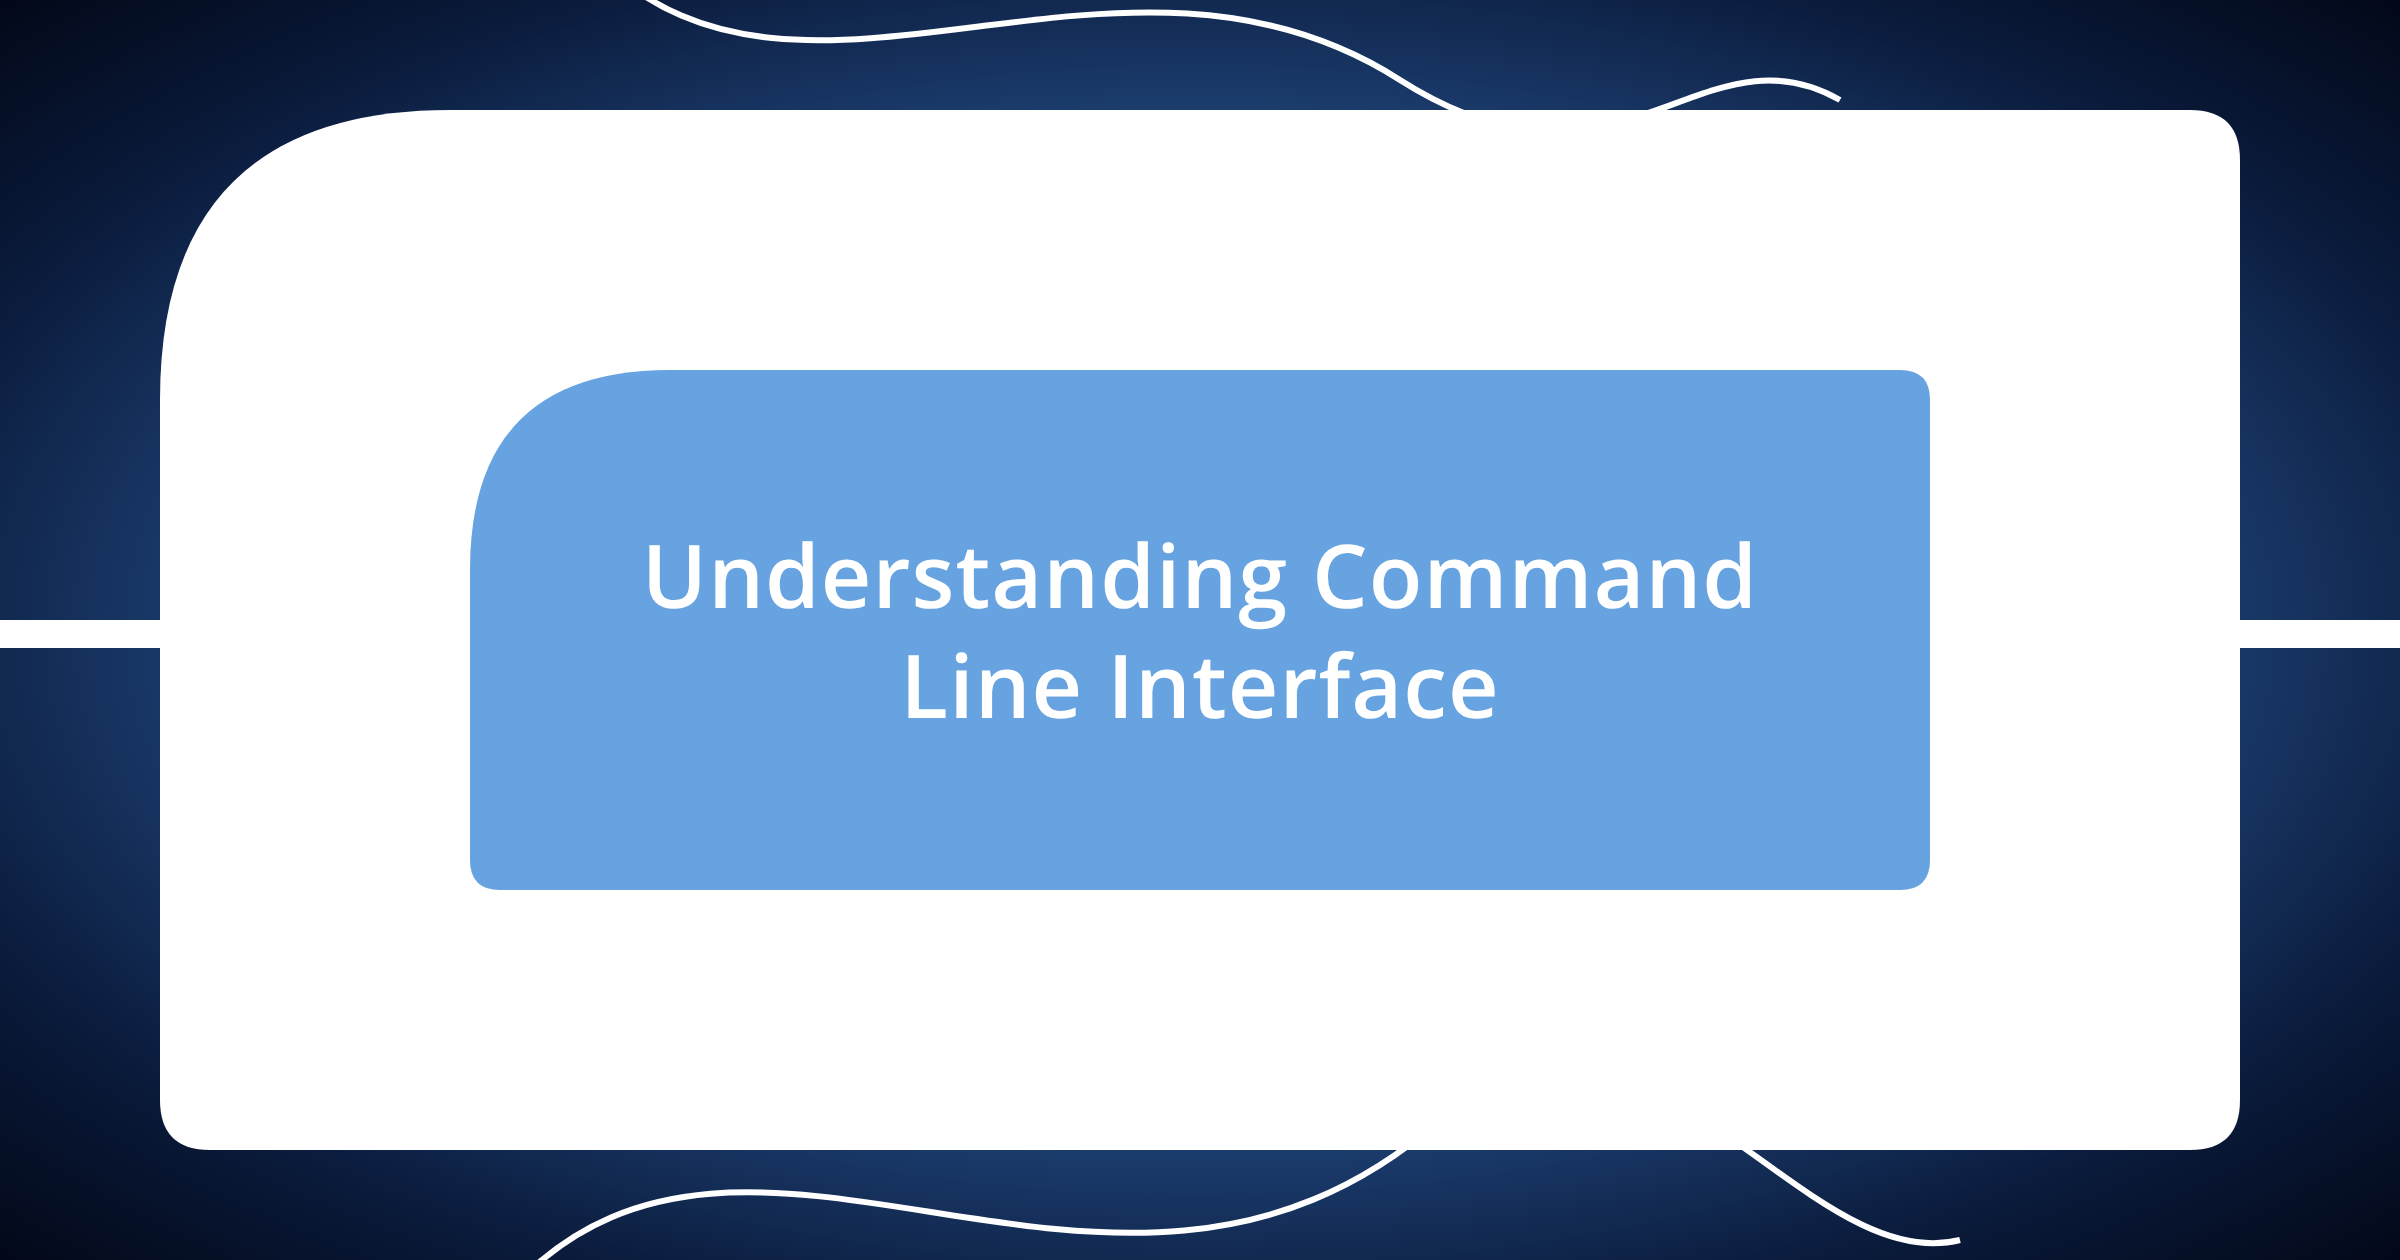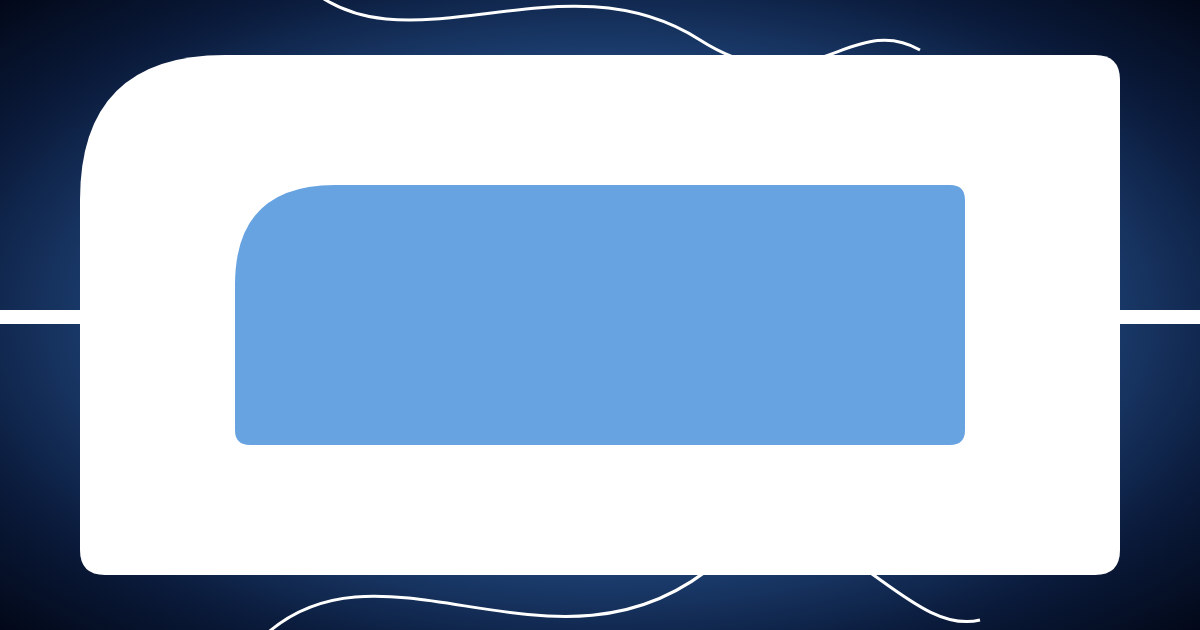--- a/index.html
+++ b/index.html
@@ -82,14 +82,17 @@
              L 250 445
              Q 235 445 235 430
              Z" fill="#66a3e0"></path>
   </svg>
 
   <svg class="curve" style="left:0;top:0;width:1200px;height:630px" viewBox="0 0 1200 630">
     <path d="M 300 -20 C 400 80, 560 -50, 700 40 C 810 110, 850 10, 920 50" stroke="#ffffff" stroke-width="3" fill="none"></path>
     <path d="M 260 640 C 380 520, 560 700, 720 560 C 820 470, 900 640, 980 620" stroke="#ffffff" stroke-width="3" fill="none"></path>
   </svg>
 
+  <div class="inner-panel" style="background:transparent">
+    <h1 class="title">Understanding Command Line Interface</h1>
+  </div>
 
 </div>
 
 </body></html>

